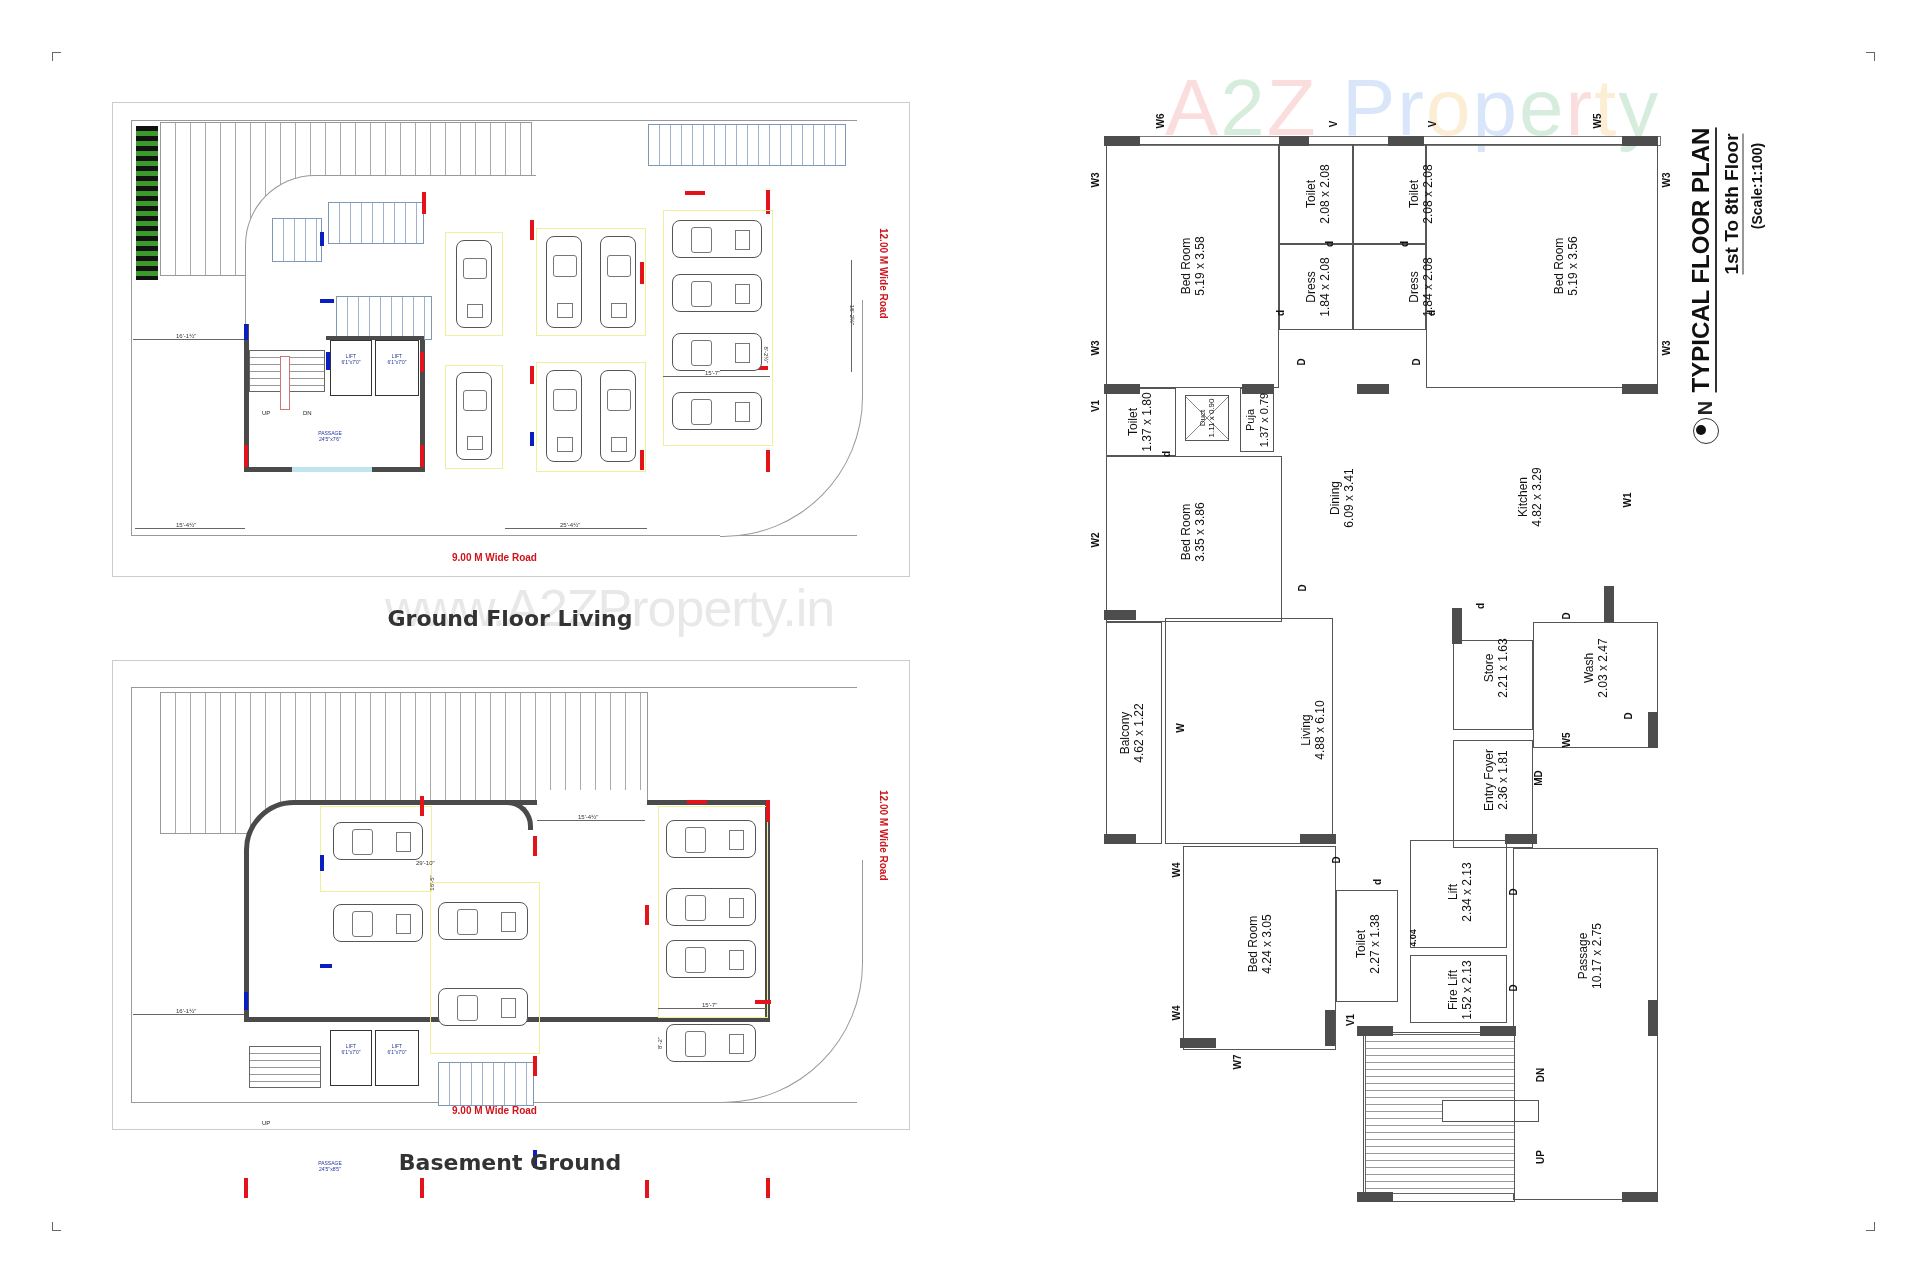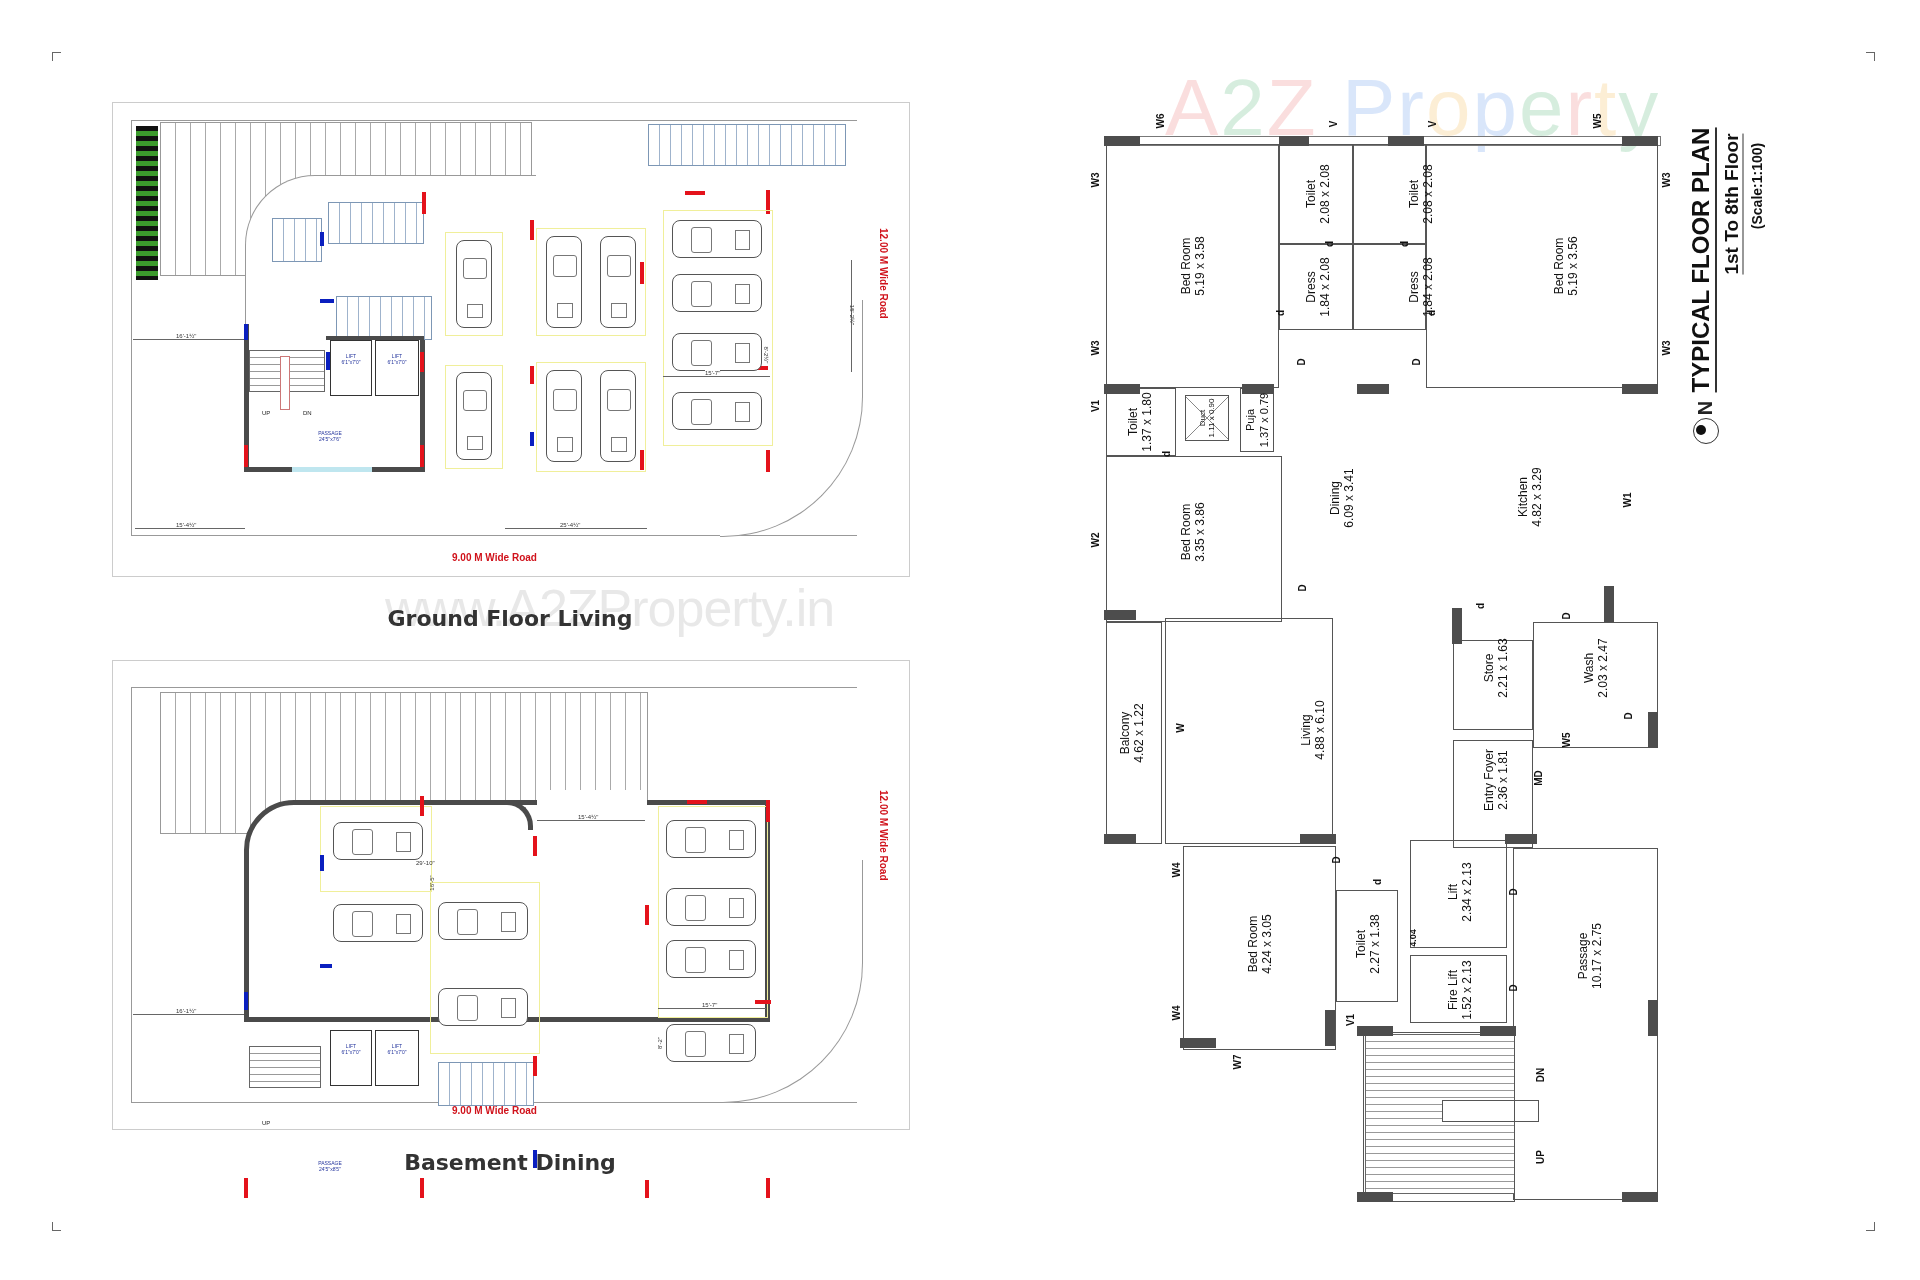--- a/index.html
+++ b/index.html
@@ -210,21 +210,21 @@
   <span class="dim" style="left:578px;top:814px;background:#fff;">15'-4½"</span>
   <span class="dim" style="left:416px;top:860px;">29'-10"</span>
   <span class="dim" style="left:424px;top:880px;transform:rotate(-90deg);">16'-5"</span>
   <div class="dimline" style="left:658px;top:1008px;width:108px;"></div>
   <span class="dim" style="left:702px;top:1002px;background:#fff;">15'-7"</span>
   <span class="dim" style="left:654px;top:1040px;transform:rotate(-90deg);">8'-2"</span>
 
   <span class="road" style="left:452px;top:1105px;">9.00 M Wide Road</span>
   <span class="road road-v" style="left:878px;top:790px;">12.00 M Wide Road</span>
 </div>
-<div class="caption" style="left:510px;top:1150px;">Basement Dining</div>
+<div class="caption" style="left:510px;top:1150px;">Basement Ground</div>
 
 <div class="logo" style="left:1165px;top:62px;">
   <span style="color:#f08a8a">A</span><span style="color:#6fc28d">2</span><span style="color:#f08a8a">Z</span>
   <span style="color:#7aa8f0">P</span><span style="color:#7aa8f0">r</span><span style="color:#f7c46b">o</span><span style="color:#7aa8f0">p</span><span style="color:#6fc28d">e</span><span style="color:#f08a8a">r</span><span style="color:#f7c46b">t</span><span style="color:#6fc28d">y</span>
 </div>
 
 <div>
 
   <div class="winline" style="left:1104px;top:136px;width:555px;height:8px;"></div>
 

